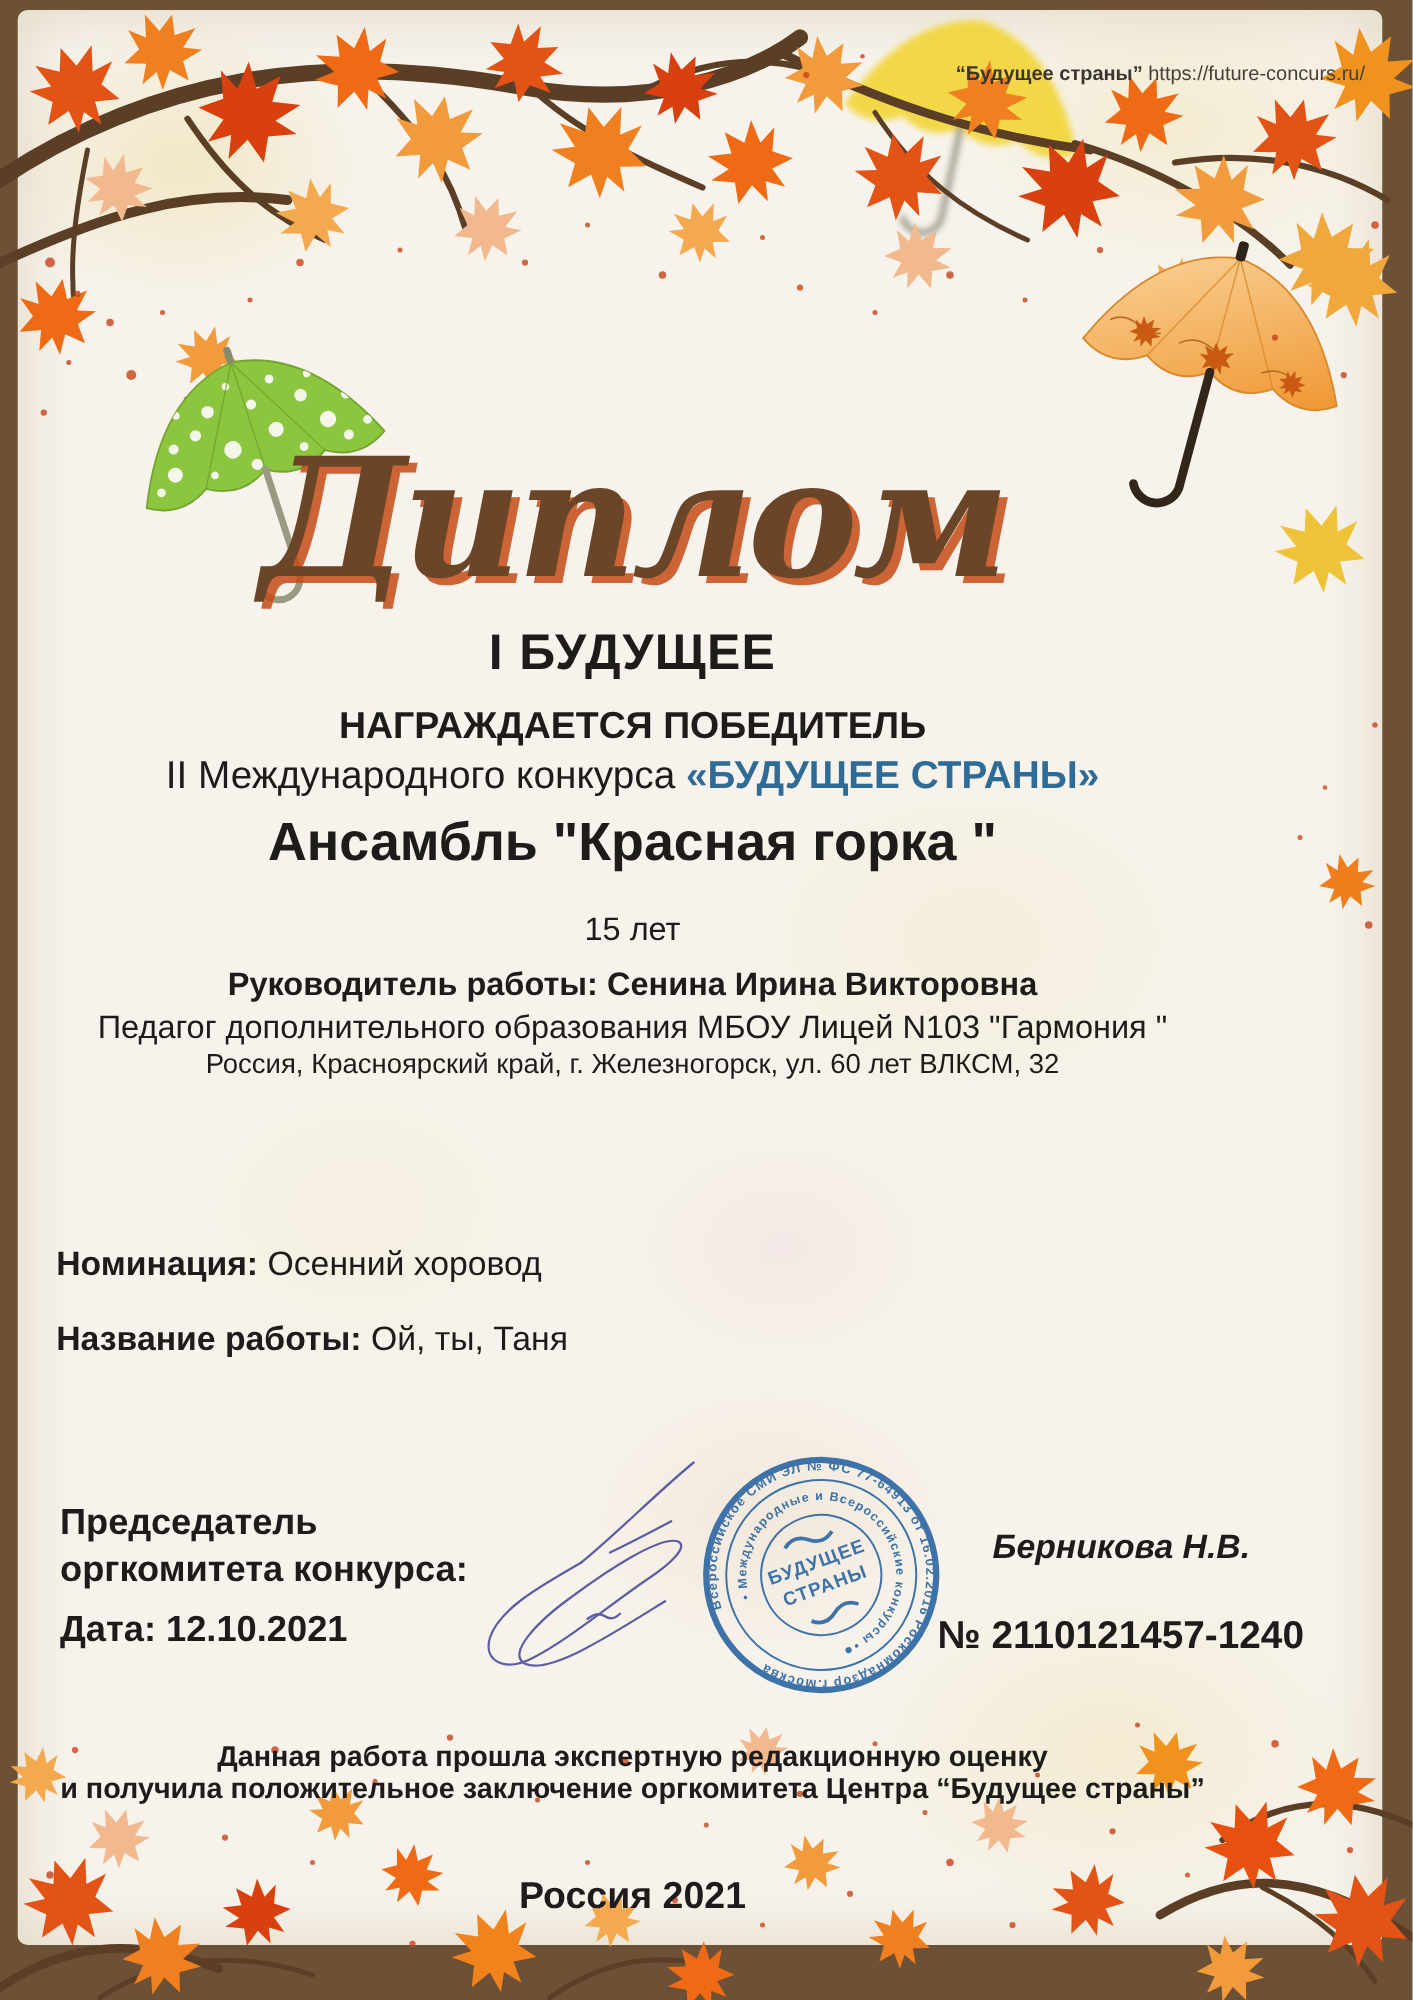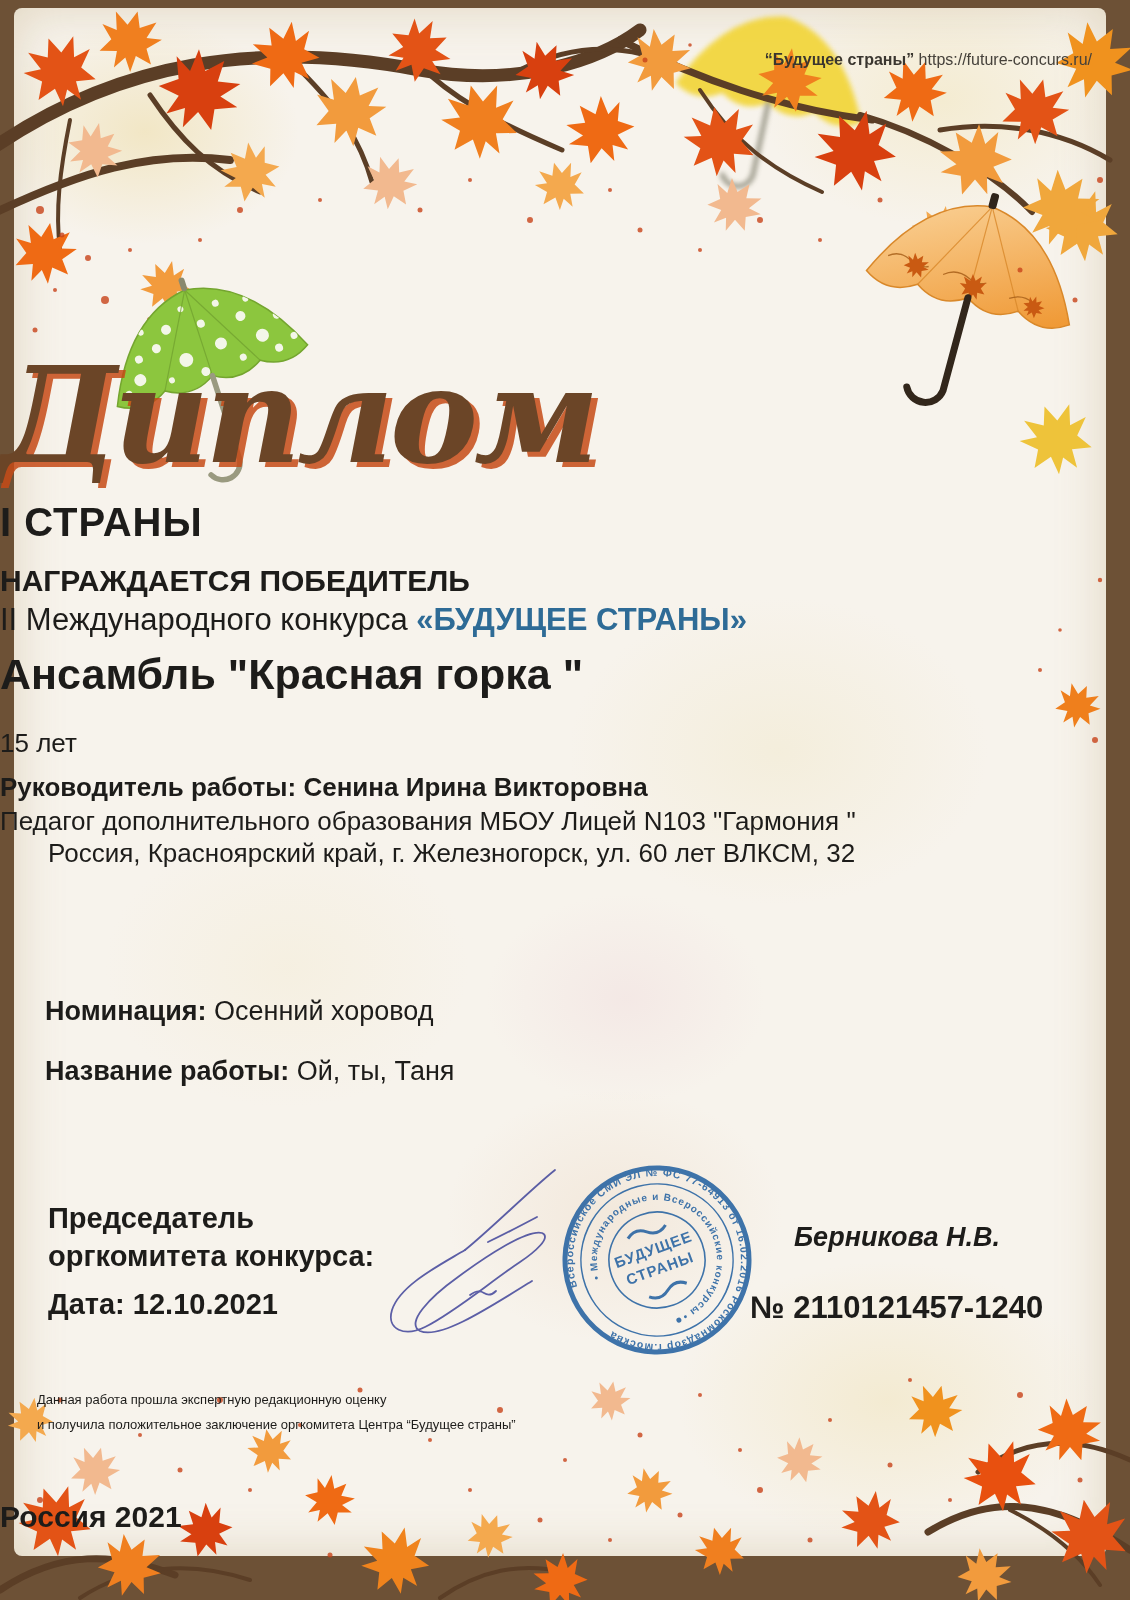--- a/index.html
+++ b/index.html
@@ -18,48 +18,48 @@
       radial-gradient(260px 200px at 25% 62%, rgba(242,232,200,.30), transparent 70%),
       radial-gradient(200px 150px at 56% 64%, rgba(232,195,205,.22), transparent 70%),
       radial-gradient(240px 180px at 55% 78%, rgba(230,200,170,.25), transparent 70%),
       radial-gradient(300px 200px at 80% 90%, rgba(238,222,170,.40), transparent 70%),
       #f7f3ec;
     border-radius:8px;
     box-shadow: inset 0 0 50px rgba(170,140,80,.28);
   }
   svg{position:absolute;pointer-events:none;}
   .txt{position:absolute;white-space:nowrap;z-index:5;}
-  .center{left:0;width:1012px;text-align:left;}
+  .center{left:0;width:1012px;text-align:center;}
   .hdr{
     right:38px;top:48px;text-align:right;
     font-size:16px;line-height:24px;color:#45413a;z-index:5;
   }
   .hdr b{color:#3a362f;}
   .title{
     top:338px;font-family:"DejaVu Serif",serif;font-style:italic;font-weight:bold;
     font-size:132px;color:#6b4527;letter-spacing:-4px;
     text-shadow:6px 5px 0 rgba(198,74,22,.85);
     z-index:5;
   }
   .degree{top:500px;font-size:40px;font-weight:bold;letter-spacing:1px;}
   .award{top:564px;font-size:30px;font-weight:600;letter-spacing:0;}
   .contest{top:602px;font-size:31px;}
   .contest .blue{color:#2e6b96;font-weight:bold;}
   .winner{top:650px;font-size:43px;font-weight:bold;}
   .age{top:728px;font-size:26px;}
   .leader{top:772px;font-size:26px;font-weight:bold;}
   .pos{top:806px;font-size:26px;}
-  .addr{top:838px;font-size:26px;padding-left:48px;}
+  .addr{top:838px;font-size:22px;}
   .nomrow{left:45px;font-size:27px;}
   .lbl{font-weight:bold;}
   .chair{left:48px;font-size:29px;font-weight:bold;}
   .datln{left:48px;top:1288px;font-size:29px;font-weight:bold;}
   .signer{left:794px;top:1222px;font-size:27px;font-weight:bold;font-style:italic;}
   .number{left:750px;top:1290px;font-size:31px;font-weight:bold;}
-  .footer{font-size:13px;font-weight:normal;padding-left:37px;}
+  .footer{font-size:23px;font-weight:bold;}
   .country{top:1500px;font-size:30px;font-weight:bold;z-index:6;}
   .blurred{filter:blur(2.5px);opacity:.85;}
 </style>
 </head>
 <body>
 
 <div class="paper"></div>
 
 <svg width="0" height="0">
   <defs>
@@ -283,21 +283,21 @@
       <circle cx="40" cy="160" r="3"></circle>
       <circle cx="330" cy="215" r="2.5"></circle>
   </g>
 </svg>
 
 <div class="txt hdr">
   <div><b>“Будущее страны”</b><span> https://future-concurs.ru/</span></div>
 </div>
 
 <div class="txt center title">Диплом</div>
-<div class="txt center degree">I СТРАНЫ</div>
+<div class="txt center degree">I БУДУЩЕЕ</div>
 <div class="txt center award">НАГРАЖДАЕТСЯ ПОБЕДИТЕЛЬ</div>
 <div class="txt center contest">
   <span>II  Международного конкурса </span><span class="blue">«БУДУЩЕЕ СТРАНЫ»</span>
 </div>
 <div class="txt center winner">Ансамбль "Красная горка "</div>
 <div class="txt center age">15 лет</div>
 <div class="txt center leader">Руководитель работы: Сенина Ирина Викторовна</div>
 <div class="txt center pos">Педагог дополнительного образования  МБОУ Лицей N103  "Гармония "</div>
 <div class="txt center addr">Россия, Красноярский край, г. Железногорск,  ул. 60 лет ВЛКСМ,  32</div>
 

